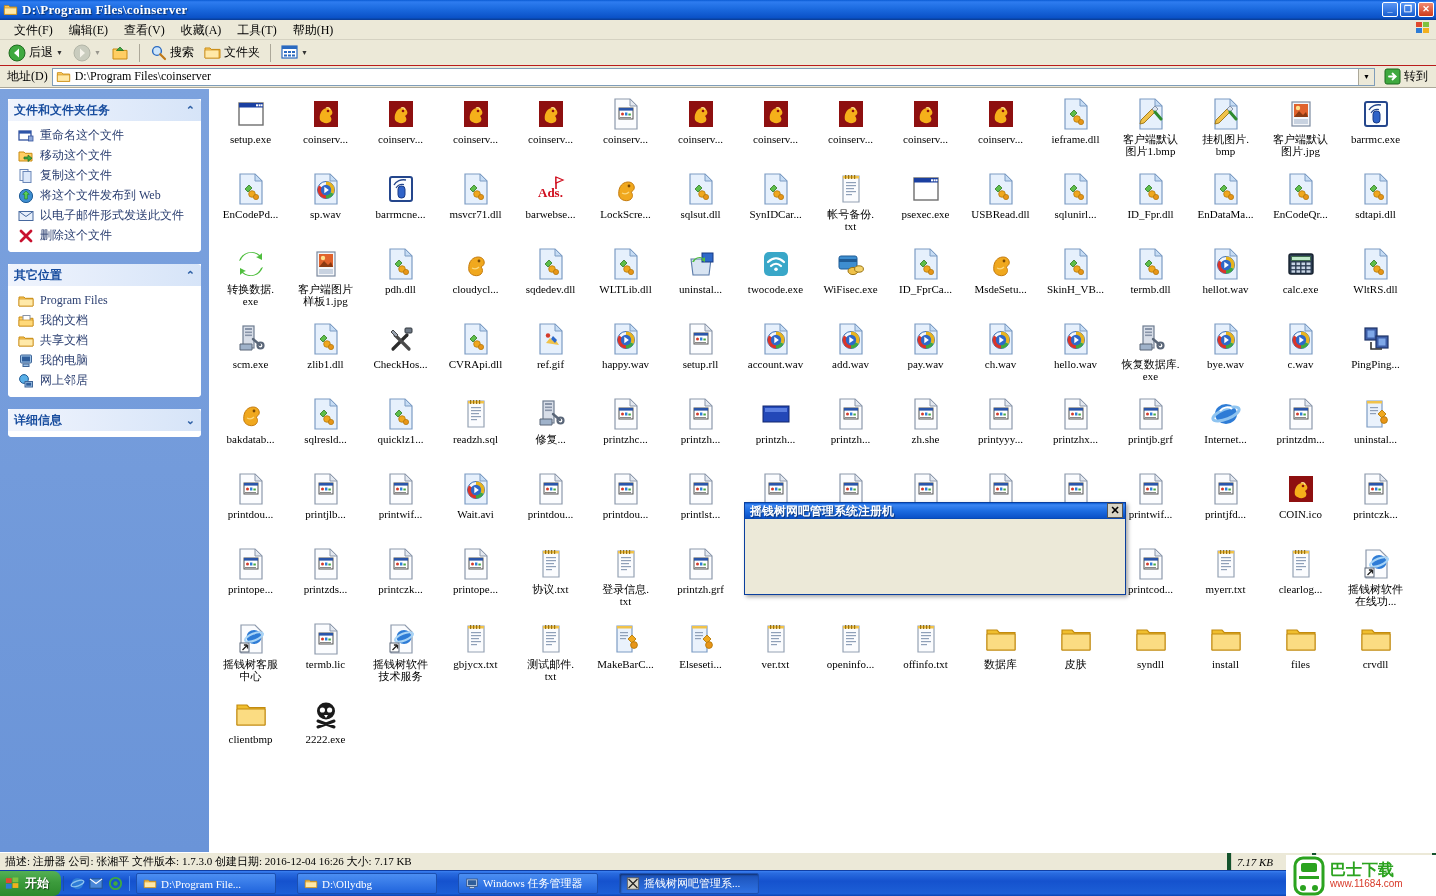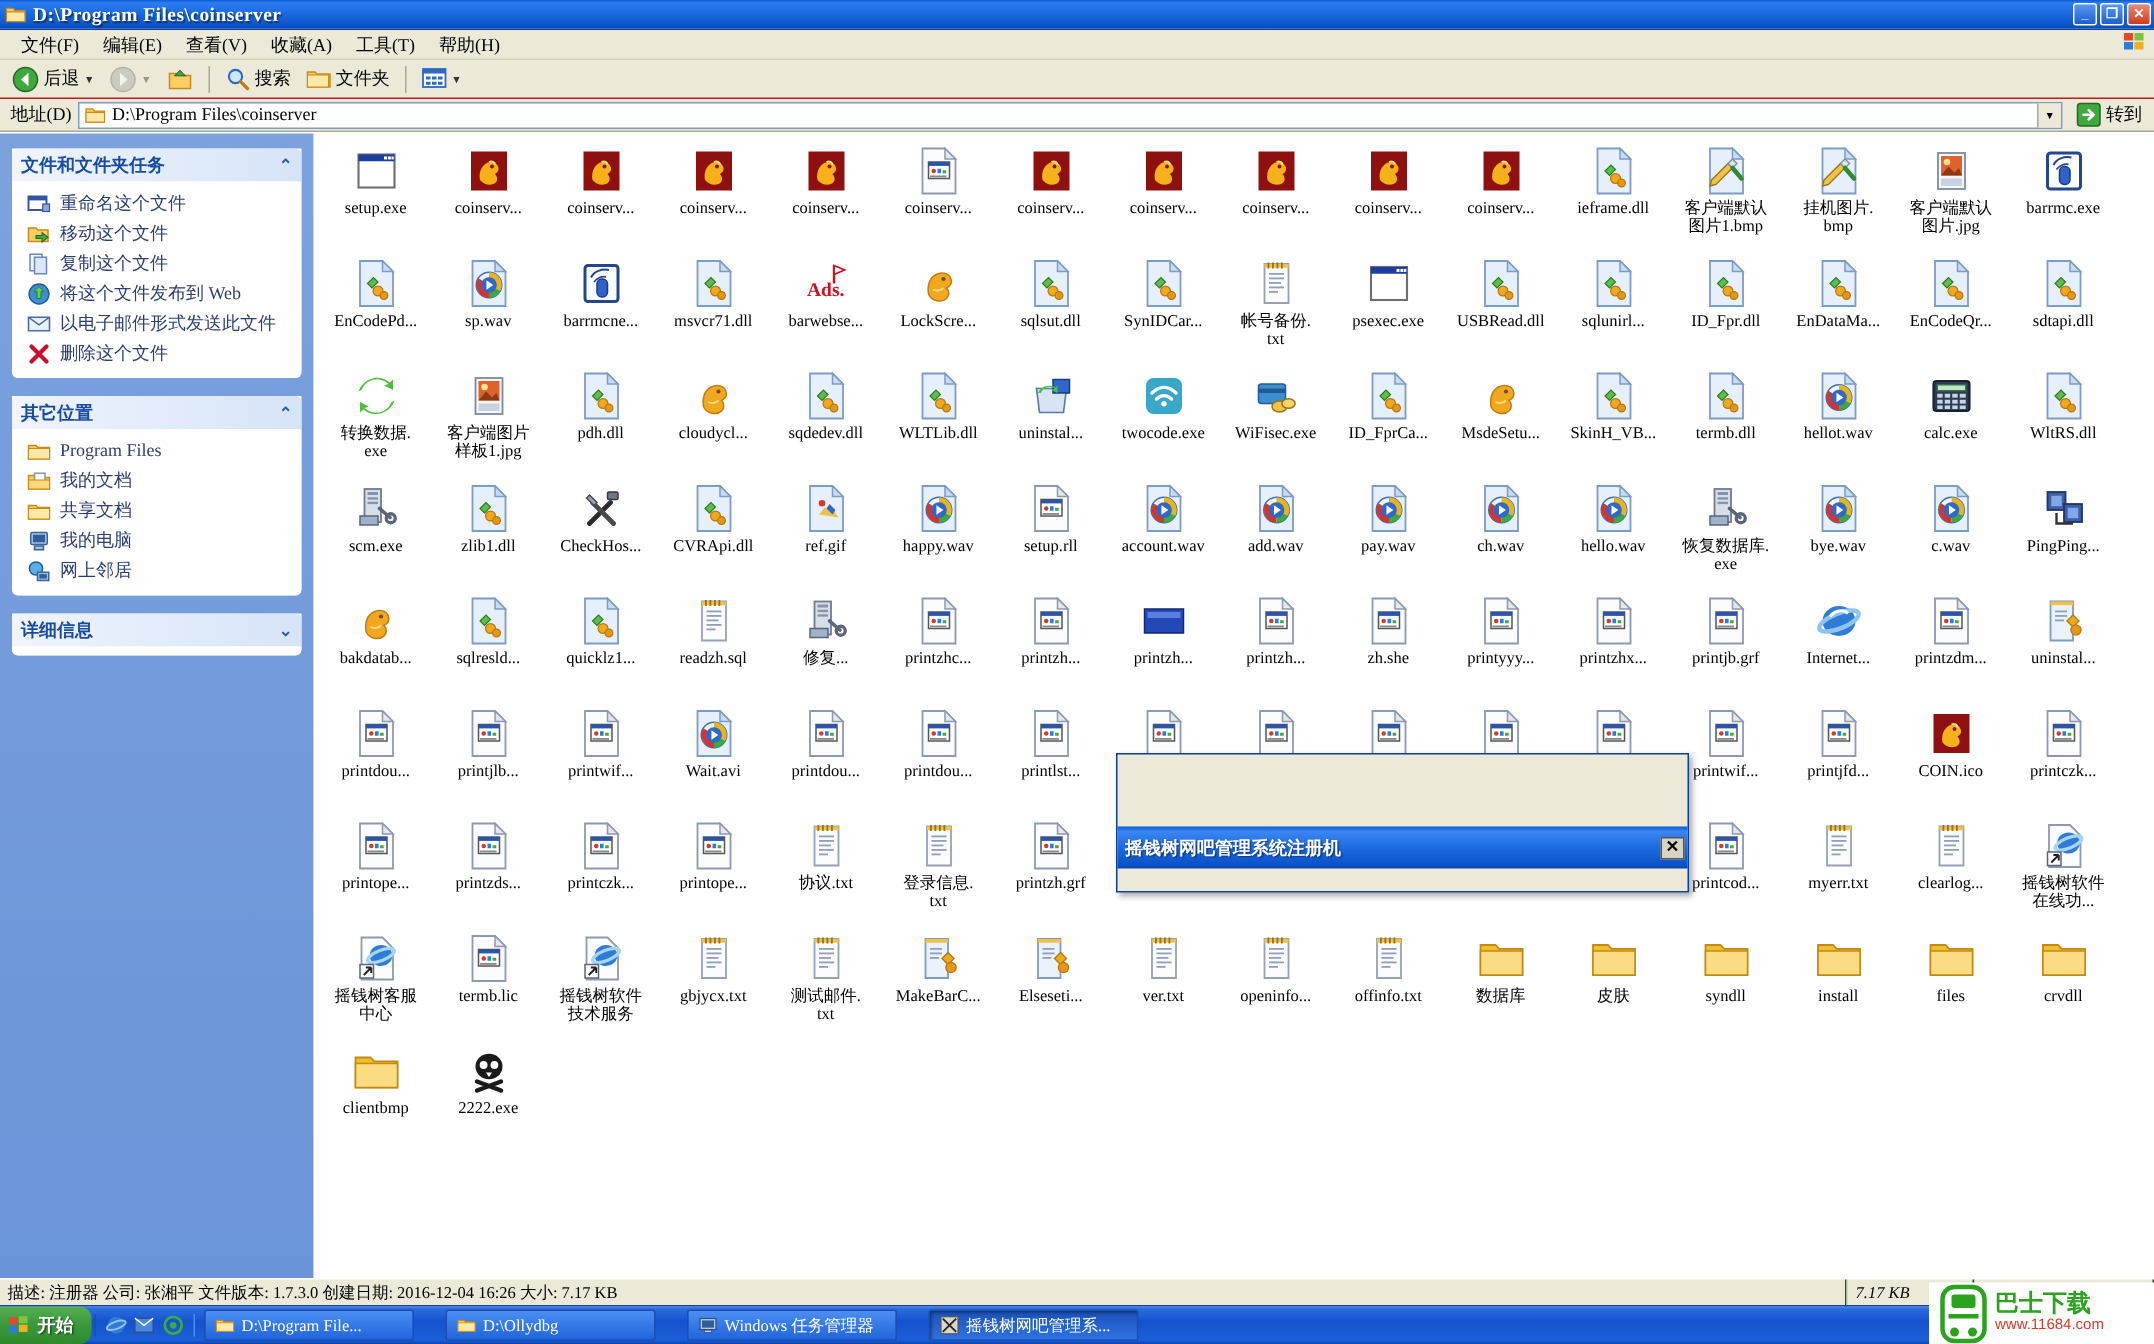--- a/index.html
+++ b/index.html
@@ -141,22 +141,22 @@
 
   
   .dialog {
     position:absolute; left:535px; top:413px; width:382px; height:93px;
     background:#ECE9D8; border:1px solid #0A3F9E;
     box-shadow: 2px 2px 4px rgba(0,0,0,.35);
     display:flex; flex-direction:column;
     z-index: 50;
   }
   .dlg-title {
-    height:28px; background: linear-gradient(to bottom,#0A5BD3 0%, #3C86F2 12%, #1C6BE0 50%, #0B52C8 92%, #0846A8 100%);
-    display:flex; align-items:center; padding:0 2px 0 5px; color:#fff;margin-top:48px;
+    height:16px; background: linear-gradient(to bottom,#0A5BD3 0%, #3C86F2 12%, #1C6BE0 50%, #0B52C8 92%, #0846A8 100%);
+    display:flex; align-items:flex-start; padding:0 2px 0 5px; color:#fff;
   }
   .dlg-title .t {
     font-family:"Liberation Serif", serif; font-size:12px; font-weight:bold;
     text-shadow:1px 1px 1px rgba(0,0,0,.45); white-space:nowrap;
   }
   .dlg-close {
     margin-left:auto; width:16px; height:15px; background:#D8D4C4;
     border:1px solid #555; display:flex; align-items:center; justify-content:center;
     font-size:11px; font-weight:bold; color:#000; line-height:1; font-family:"Liberation Sans",sans-serif;
   }
@@ -171,21 +171,21 @@
   }
   .dlg-btn span { border:1px dotted #444; padding:0 10px; }
 
   
   .statusbar {
     height:18px; background:#ECE9D8; border-top:1px solid #fff;
     display:flex; align-items:center; font-size:11px;
     font-family:"Liberation Serif", serif;
   }
   .sb-cell { height:18px; display:flex; align-items:center; padding:0 5px;
-             border-left:1px solid #D5D2C2; border-right:1px solid #14532d; }
+             border-left:1px solid #D5D2C2; border-right:4px solid #14532d; }
   .sb-cell.first { border-left:none; flex:1; }
   .sb-cell.w1 { width:85px;font-style:italic; }
   .sb-cell.w2 { width:120px; }
 
   
   #taskbar {
     position:absolute; left:0; top:870px; width:1436px; height:26px;
     background: linear-gradient(to bottom,#3C81F3 0%, #2A6CE0 8%, #1552CE 40%, #1C5FD6 90%, #0B44B4 100%);
     display:flex; align-items:center;
     border-top:1px solid #103FA5;

